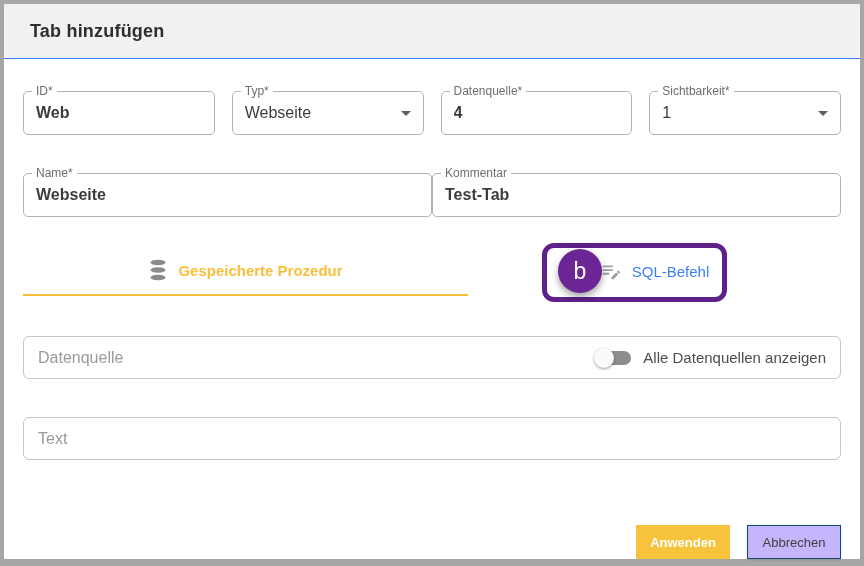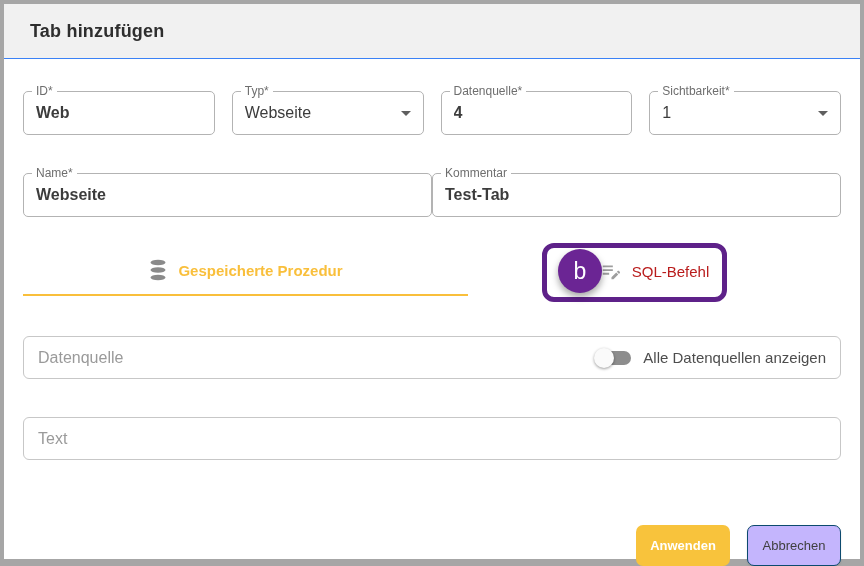--- a/index.html
+++ b/index.html
@@ -71,21 +71,21 @@
   .tab {
     display: flex; align-items: center; justify-content: center;
     gap: 10px; cursor: pointer; height: 50px;
   }
   .tab-active {
     flex: 0 0 54.4%;
     border-bottom: 2px solid #f9bf3b;
   }
   .tab-active .tab-label { color: #f9bf3b; font-weight: bold; font-size: 15px; }
   .tab-inactive { flex: 1 1 auto; }
-  .tab-inactive .tab-label { color: #b91c1c; font-size: 15px; }
+  .tab-inactive .tab-label { color: #3b82f6; font-size: 15px; }
   .tab-icon svg { display: block; }
 
   .sql-highlight {
     position: absolute;
     left: 519px; top: -1px;
     width: 185px; height: 59px;
     border: 5px solid #5e2189;
     border-radius: 12px;
     pointer-events: none;
   }
@@ -134,22 +134,22 @@
     background: #fafafa; border-radius: 50%;
     box-shadow: 0 1px 3px rgba(0,0,0,.4);
   }
   .toggle-label { font-size: 15px; color: #4d4d4d; }
 
   .footer {
     display: flex; justify-content: flex-end; gap: 17px;
     margin-top: 65px;
   }
   .btn {
-    height: 41px; min-width: 94px;
-    border-radius: 7px;
+    height: 34px; min-width: 94px;
+    border-radius: 0;
     font-size: 13px;
     display: flex; align-items: center; justify-content: center;
     cursor: pointer;
     font-family: "Liberation Sans", sans-serif;
   }
   .btn-apply {
     background: #f8c33c; color: #ffffff; font-weight: bold;
     border: none;
   }
   .btn-cancel {

